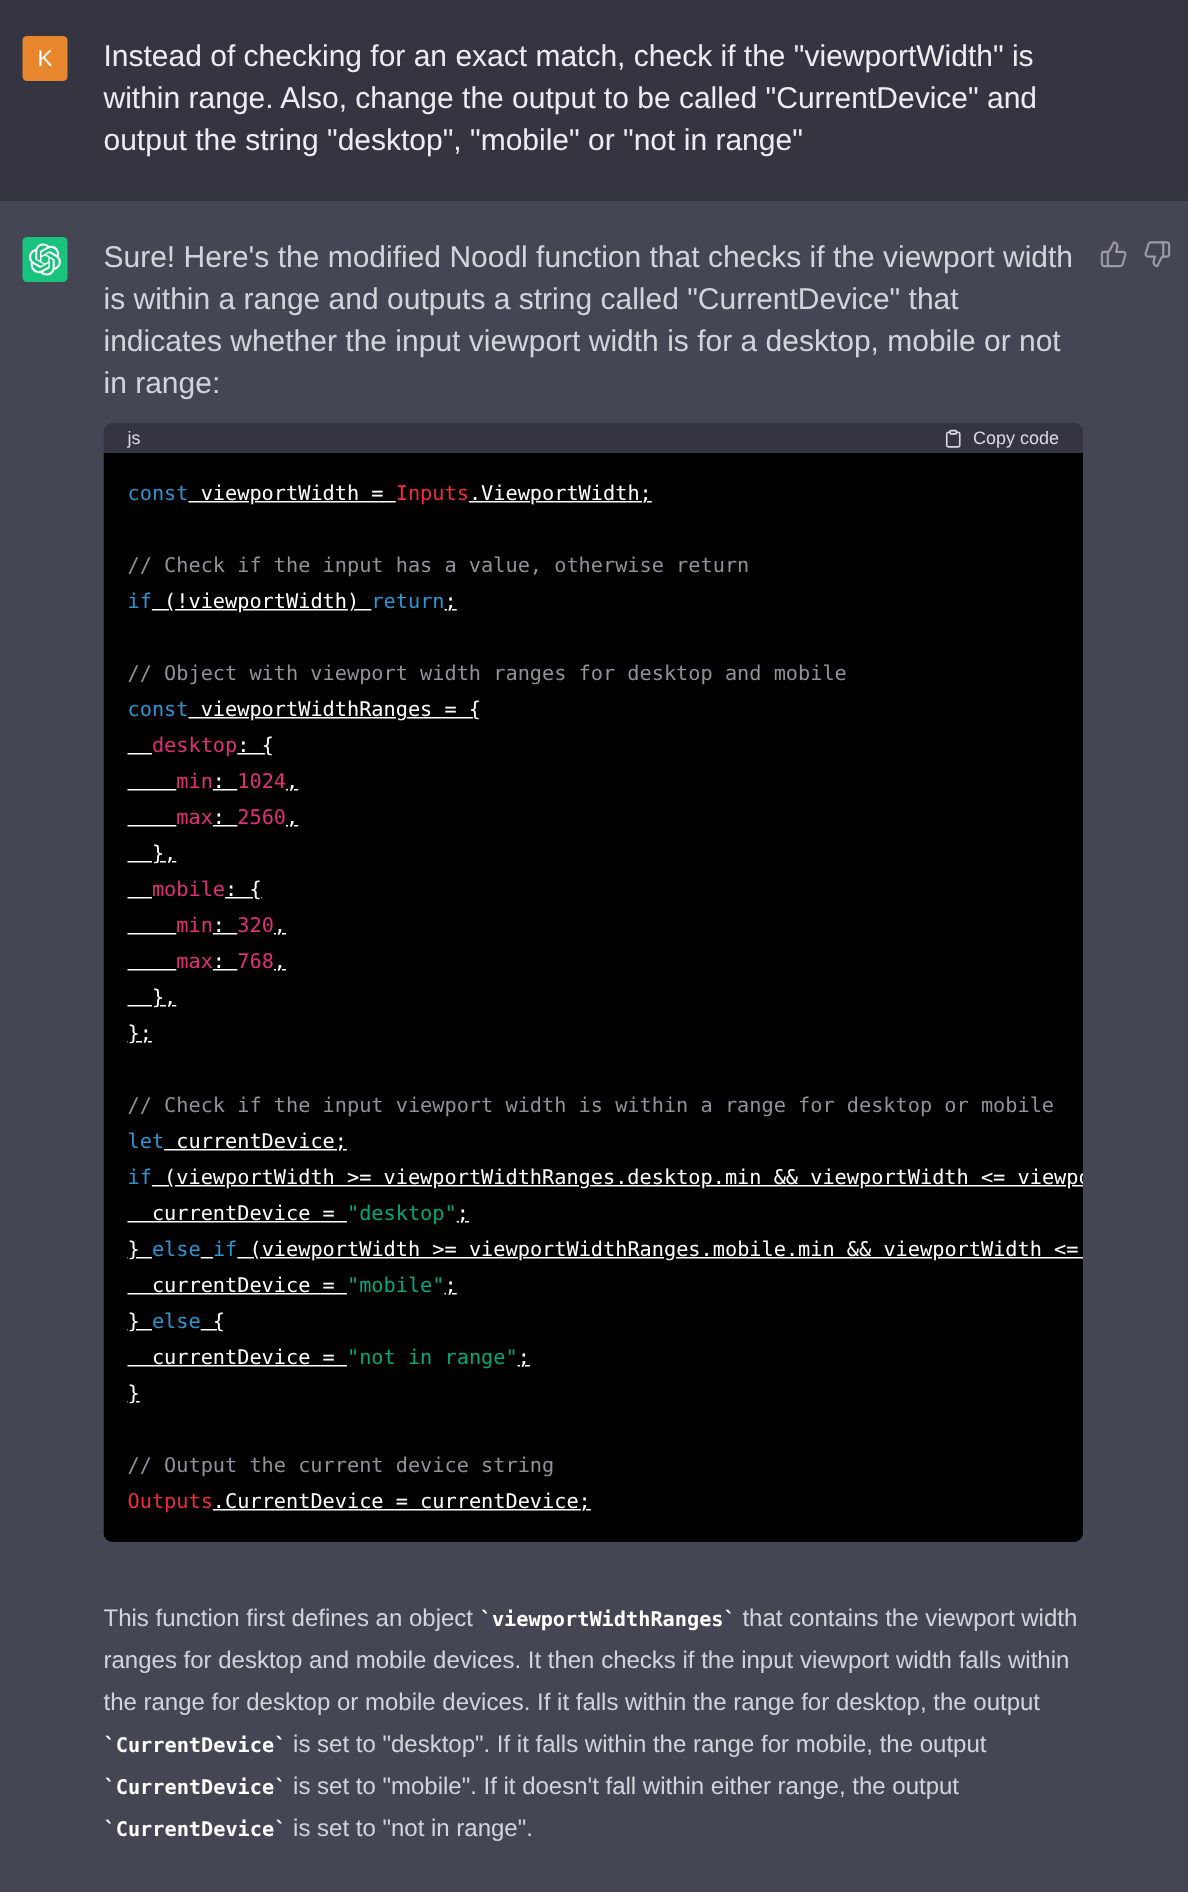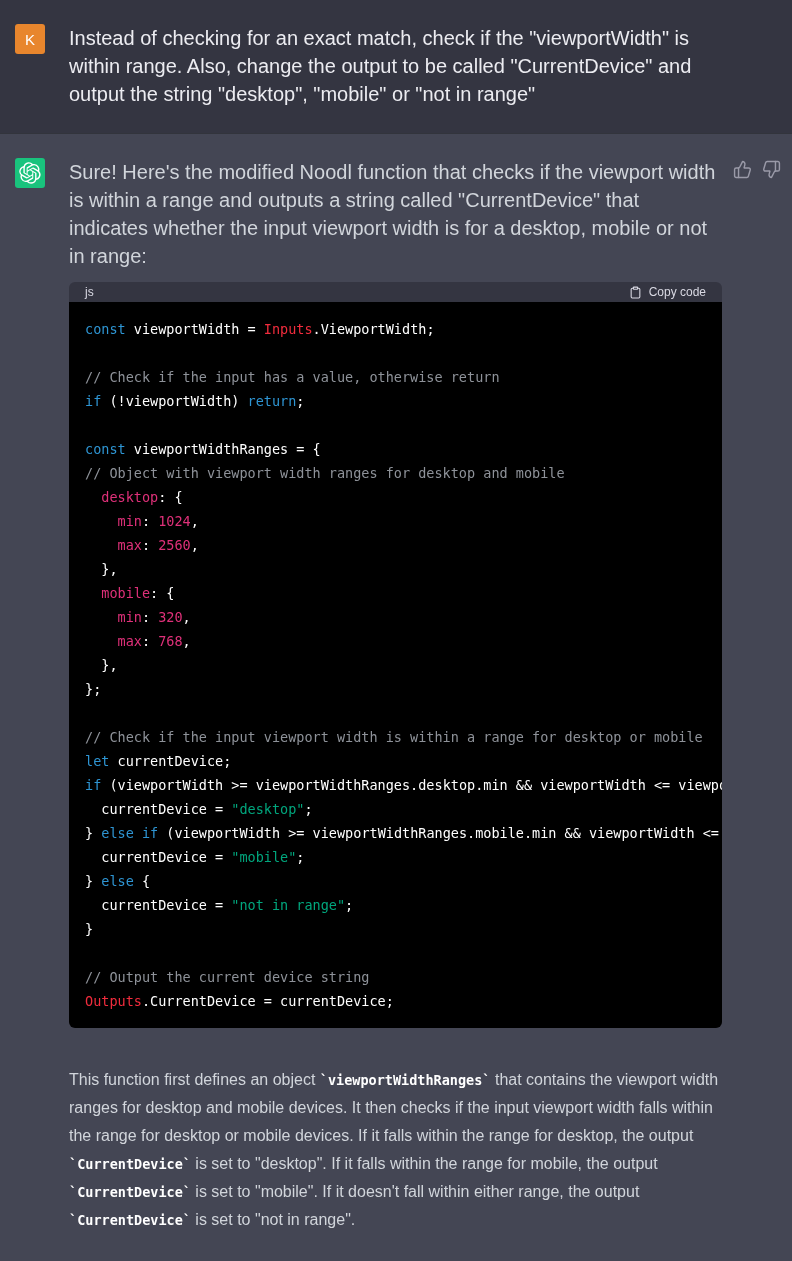--- a/index.html
+++ b/index.html
@@ -56,21 +56,21 @@
   .code-line{
     font-family:"DejaVu Sans Mono",monospace;
     font-size:13.5px;line-height:24px;white-space:pre;color:#ffffff;
     min-height:24px;
   }
   .code-line .kw{color:var(--kw);}
   .code-line .prop{color:var(--prop);}
   .code-line .str{color:var(--str);}
   .code-line .var{color:var(--var);}
   .code-line .com{color:var(--com);}
-  .code-line .pln{color:#ffffff;}
+  .code-line .pln{color:#ffffff;text-decoration:underline;}
   .outro{margin:38px 0 0 0;font-size:16px;line-height:28px;color:var(--text-assistant);}
   .inline-code{
     font-family:"DejaVu Sans Mono",monospace;font-weight:bold;
     font-size:13.5px;color:#ffffff;
   }
 </style>
 </head>
 <body>
 
 <div class="msg-section msg-user">
@@ -105,22 +105,22 @@
           </span>
           <span>Copy code</span>
         </button>
       </div>
       <div class="code-body">
           <div class="code-line"><span class="kw">const</span><span class="pln"> viewportWidth = </span><span class="var">Inputs</span><span class="pln">.ViewportWidth;</span></div>
           <div class="code-line"> </div>
           <div class="code-line"><span class="com">// Check if the input has a value, otherwise return</span></div>
           <div class="code-line"><span class="kw">if</span><span class="pln"> (!viewportWidth) </span><span class="kw">return</span><span class="pln">;</span></div>
           <div class="code-line"> </div>
+          <div class="code-line"><span class="com">// Object with viewport width ranges for desktop and mobile</span></div>
           <div class="code-line"><span class="kw">const</span><span class="pln"> viewportWidthRanges = {</span></div>
-          <div class="code-line"><span class="com">// Object with viewport width ranges for desktop and mobile</span></div>
           <div class="code-line"><span class="pln">  </span><span class="prop">desktop</span><span class="pln">: {</span></div>
           <div class="code-line"><span class="pln">    </span><span class="prop">min</span><span class="pln">: </span><span class="prop">1024</span><span class="pln">,</span></div>
           <div class="code-line"><span class="pln">    </span><span class="prop">max</span><span class="pln">: </span><span class="prop">2560</span><span class="pln">,</span></div>
           <div class="code-line"><span class="pln">  },</span></div>
           <div class="code-line"><span class="pln">  </span><span class="prop">mobile</span><span class="pln">: {</span></div>
           <div class="code-line"><span class="pln">    </span><span class="prop">min</span><span class="pln">: </span><span class="prop">320</span><span class="pln">,</span></div>
           <div class="code-line"><span class="pln">    </span><span class="prop">max</span><span class="pln">: </span><span class="prop">768</span><span class="pln">,</span></div>
           <div class="code-line"><span class="pln">  },</span></div>
           <div class="code-line"><span class="pln">};</span></div>
           <div class="code-line"> </div>

